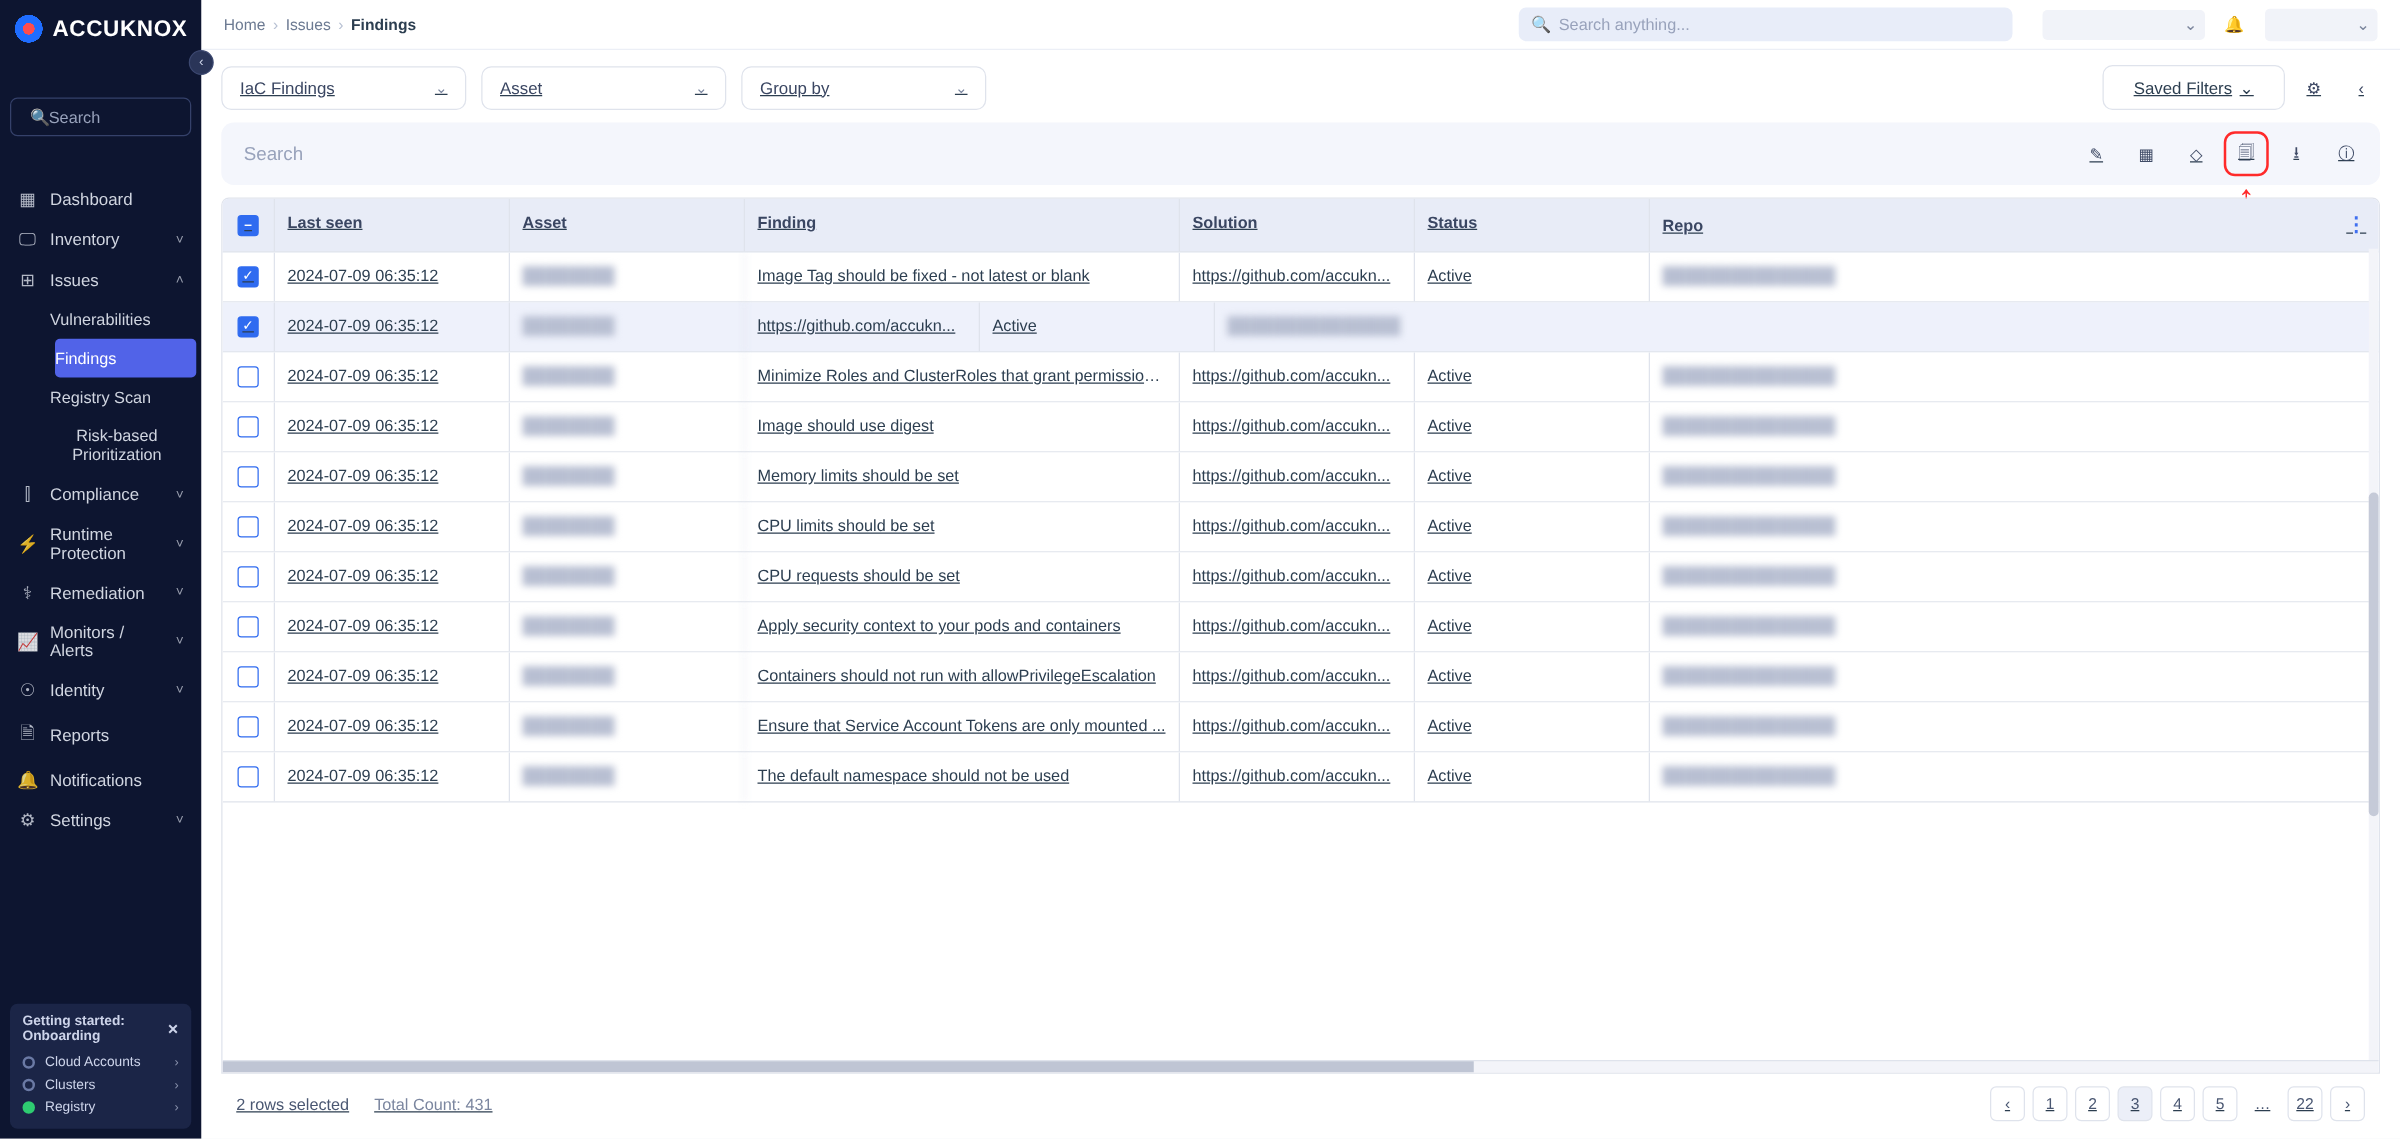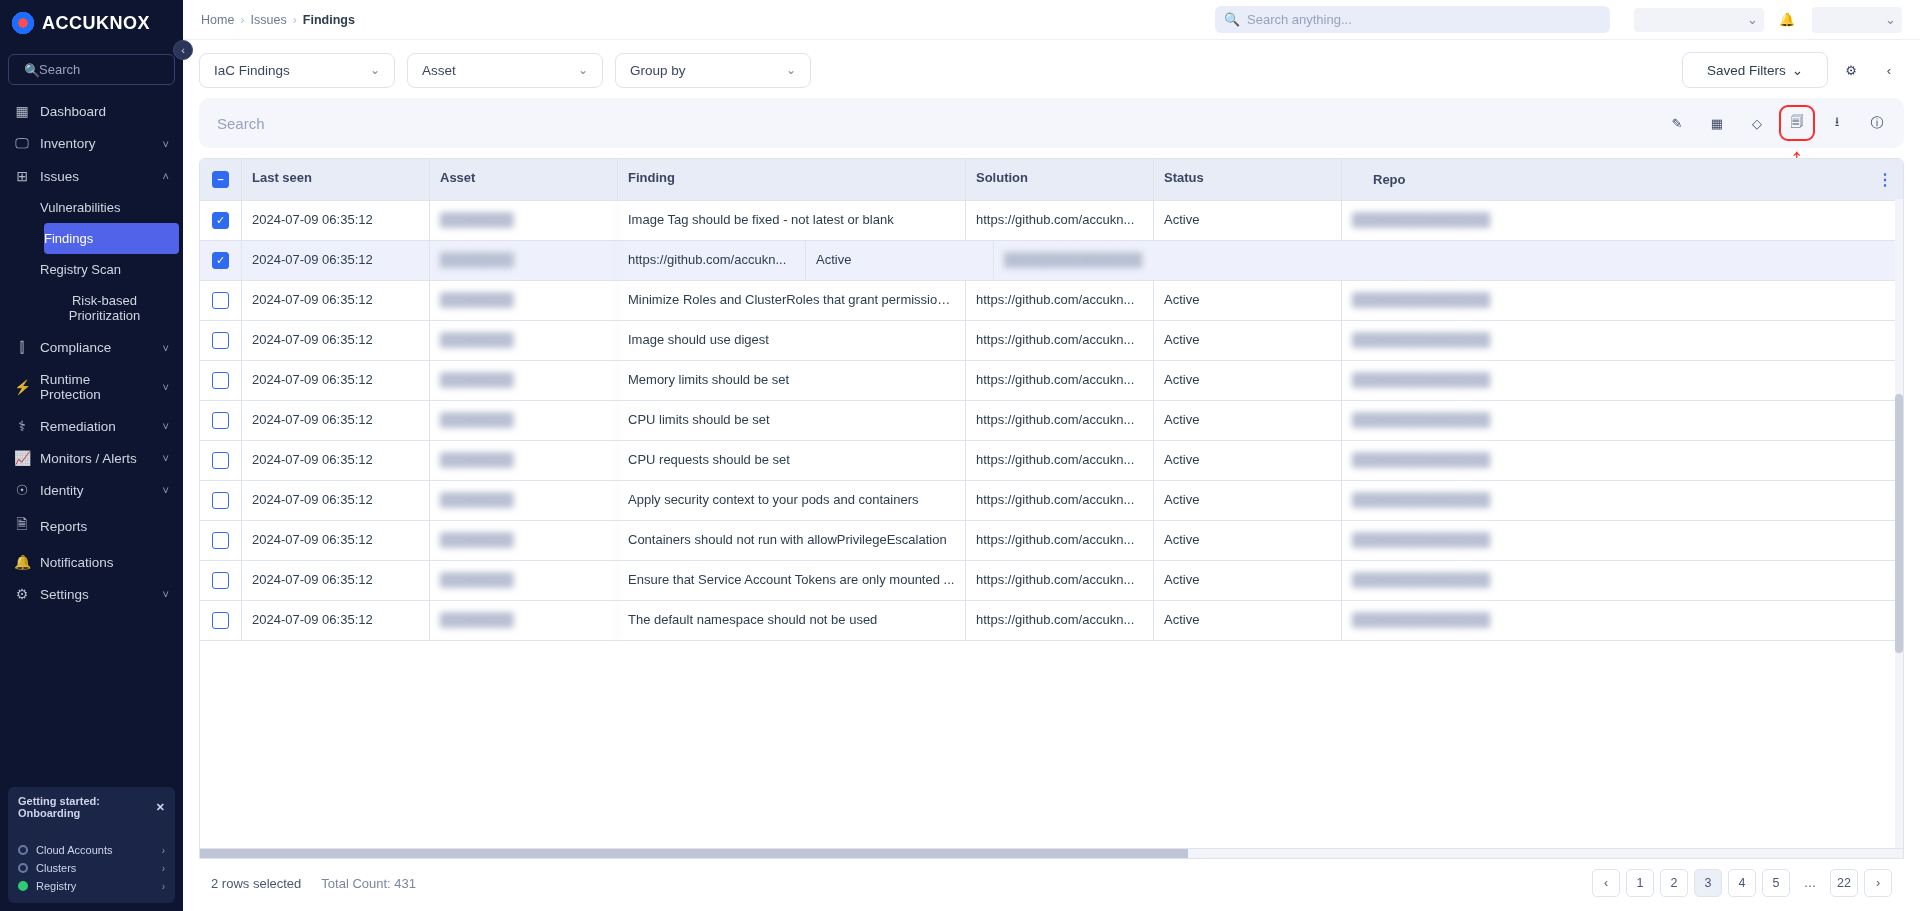--- a/index.html
+++ b/index.html
@@ -9,58 +9,58 @@
     --sidebar-text: #d0d5e0;
     --accent: #5163e8;
     --accent-light: #6a79ef;
     --border: #dfe3ec;
     --hover: #eef1f8;
     --thead-bg: #e8ecf7;
     --chip-blue: #2f6bf0;
   }
   .app { display: flex; height: 100%; }
   
-  .sidebar { width: 183px; background: var(--sidebar-bg); color: var(--sidebar-text); display: flex; flex-direction: column; flex-shrink: 0; position: relative; }
+  .sidebar { width: 161px; background: var(--sidebar-bg); color: var(--sidebar-text); display: flex; flex-direction: column; flex-shrink: 0; position: relative; gap: 24px; }
   .brand { display: flex; align-items: center; gap: 6px; padding: 10px 10px 12px; }
   .brand-logo { width: 26px; height: 26px; border-radius: 6px; background: radial-gradient(circle at center, #ff4d4d 25%, #1f6dff 26% 60%, transparent 61%); position: relative; }
   .brand-logo::before { content:""; position:absolute; inset:3px; border:2px solid #1f6dff; border-radius:50%; }
   .brand-name { font-weight: 700; font-size: 18px; letter-spacing: 0.5px; color: #fff; font-family: Arial, sans-serif; }
   .collapse-btn { position:absolute; top:40px; right:-10px; width:20px; height:20px; border-radius:50%; background:#2a3558; color:#cfd6ea; display:flex; align-items:center; justify-content:center; font-size:11px; cursor:pointer; border:1px solid #3c4870;}
   .sb-search { margin: 6px 8px 10px; }
   .sb-search input { width: 100%; background: transparent; border: 1px solid #35416a; border-radius: 6px; padding: 7px 10px 7px 30px; color: #cfd6ea; font-size: 13px; }
   .sb-search { position: relative; }
   .sb-search .icon { position:absolute; left:16px; top:50%; transform:translateY(-50%); color:#7a86ae; }
   .nav { flex: 1; overflow-y: auto; }
   .nav-item { display:flex; align-items:center; gap:10px; padding: 8px 14px; color:var(--sidebar-text); cursor:pointer; font-size:13.5px; }
   .nav-item .caret { margin-left:auto; font-size:11px; opacity:.7; }
   .nav-sub { padding-left: 40px; }
   .nav-sub .nav-item { padding: 8px 14px 8px 0; font-size:13px;text-align:center; }
   .nav-item.active { background: var(--accent); color:#fff; border-radius:4px; margin:0 4px; }
   .nav-icon { width:16px; text-align:center; opacity:.85; font-size:14px; }
   .onboard { margin:8px; background:#1b2547; border-radius:6px; padding:8px 10px; font-size:11px; color:#cdd4ea; }
-  .onboard-title { display:flex; justify-content:space-between; align-items:center; font-weight:600; margin-bottom:22px;}
+  .onboard-title { display:flex; justify-content:space-between; align-items:center; font-weight:600; margin-bottom:6px;}
   .onboard-row { display:flex; align-items:center; gap:8px; padding:3px 0; font-size:11px;}
   .onboard-row .dot{ width:10px; height:10px; border:2px solid #6b7aa5; border-radius:50%; }
   .onboard-row .dot.done{ background:#2ecc71; border-color:#2ecc71;}
   .onboard-row .chev{ margin-left:auto; opacity:.6; font-size:10px;}
   
   .main { flex: 1; display:flex; flex-direction:column; min-width:0; }
   .topbar { height: 40px; display:flex; align-items:center; padding: 0 18px; gap:14px; background:#fff; border-bottom:1px solid #eceff6; }
   .breadcrumbs { display:flex; align-items:center; gap:6px; color:#6c7a92; font-size:12.5px; }
   .breadcrumbs .sep{ color:#b7c0d3; }
   .breadcrumbs .current{ color:#2c3e50; font-weight:600; }
   .global-search { flex:0 0 395px; margin-left:auto; margin-right:10px;}
   .global-search .field { background:#e8edf9; border-radius:6px; display:flex; align-items:center; padding:6px 10px; gap:6px; color:#8391ad;}
   .global-search input { background:transparent; border:none; outline:none; flex:1; font-size:13px; color:#4a5772;}
   .top-right { display:flex; align-items:center; gap:16px; }
   .tr-chip { width:130px; height:24px; background:#f1f3f9; border-radius:4px; display:flex; align-items:center; justify-content:flex-end; padding-right:6px; color:#7d879e;}
   .tr-icon { color:#6c7a92; cursor:pointer; }
   .tr-user { width:90px; height:26px; background:#f1f3f9; border-radius:4px; display:flex; align-items:center; justify-content:flex-end; padding-right:6px; color:#7d879e;}
 
-  .workspace { flex:1; padding: 10px 16px 0; display:flex; flex-direction:column; min-height:0; background:#fff; }
+  .workspace { flex:1; padding: 10px 16px 0; display:flex; flex-direction:column; min-height:0; background:#fff;text-decoration:underline; }
 
   .filters-row { display:flex; align-items:center; gap:12px; padding: 2px 0 10px; }
   .select-pill { border:1px solid var(--border); border-radius:8px; padding:9px 14px; min-width:196px; display:flex; align-items:center; justify-content:space-between; background:#fff; cursor:pointer; color:#3a4662; font-size:13.5px;}
   .select-pill .chev{ color:#7b869f; font-size:12px;}
   .filters-right { margin-left:auto; display:flex; align-items:center; gap:8px;}
   .saved-filters { border:1px solid var(--border); border-radius:8px; padding:9px 24px; display:flex; align-items:center; gap:6px; cursor:pointer; background:#fff; font-size:13.5px;}
   .icon-btn-sm { width:30px; height:34px; display:flex; align-items:center; justify-content:center; cursor:pointer; color:#3b4662;}
 
   .search-row { display:flex; align-items:center; gap:10px; background:#f4f6fc; border-radius:10px; padding:8px 10px; margin-bottom:10px;}
   .search-row .sf { flex:1; }
@@ -275,21 +275,21 @@
             <span class="chk indet">
                 <span class="mark">–</span>
               </span>
           </div>
           <div class="th col-ls">Last seen</div>
           <div class="th col-as">Asset</div>
           <div class="th col-fd">Finding</div>
           <div class="th col-so">Solution</div>
           <div class="th col-st">Status</div>
           <div class="th col-rp" style="display:flex;align-items:center;">
-            <span style="flex:1;margin-left:21px;">Repo</span>
+            <span style="flex:1;">Repo</span>
             <span class="kebab">⋮</span>
           </div>
         </div>
         <div class="tbody" id="tbody">
             <div class="tr">
               <div class="td col-chk">
                 <span class="chk checked">
                   <span class="mark">✓</span>
                 </span>
               </div>

